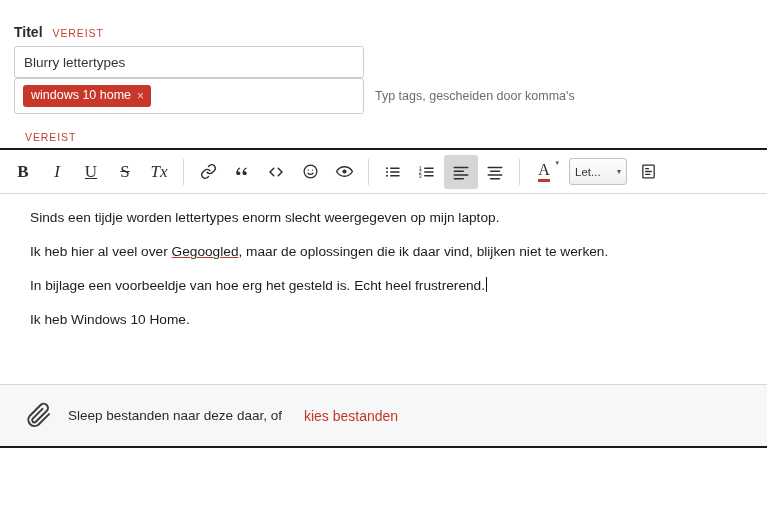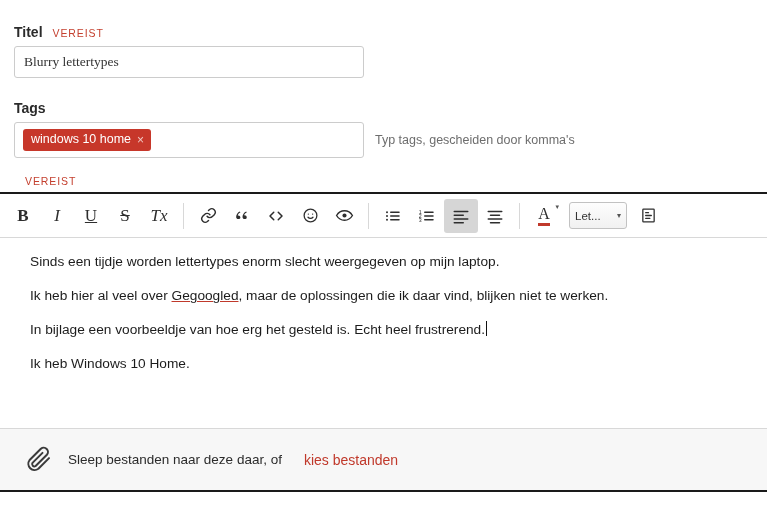--- a/index.html
+++ b/index.html
@@ -42,21 +42,21 @@
   .text-input {
     width: 350px;
     height: 32px;
     border: 1px solid #cccccc;
     border-radius: 3px;
     background: #ffffff;
     font-size: 13.5px;
     color: #333333;
     padding: 5px 9px;
     outline: none;
-    font-family: Liberation Serif, serif;
+    font-family: Liberation Sans, sans-serif;
   }
   .text-input::placeholder { color: #999999; }
 
   .tags-row {
     display: flex;
     align-items: center;
     gap: 11px;
   }
   .tags-box {
     width: 350px;
@@ -212,23 +212,20 @@
 
 <div class="form-area">
 
   <div class="field-label-row">
     <span class="field-label">Titel</span>
     <span class="required-tag">VEREIST</span>
   </div>
 
   <input class="text-input" type="text" value="Blurry lettertypes" style="">
 
-  <div class="field-label-row" style="margin-top:22px;">
-    <span class="field-label">Tags</span>
-  </div>
 
   <div class="tags-row">
     <div class="tags-box">
       <span class="tag-chip">
         <span>windows 10 home</span>
         <span class="chip-x">×</span>
       </span>
     </div>
     <span class="tags-hint">Typ tags, gescheiden door komma's</span>
   </div>

